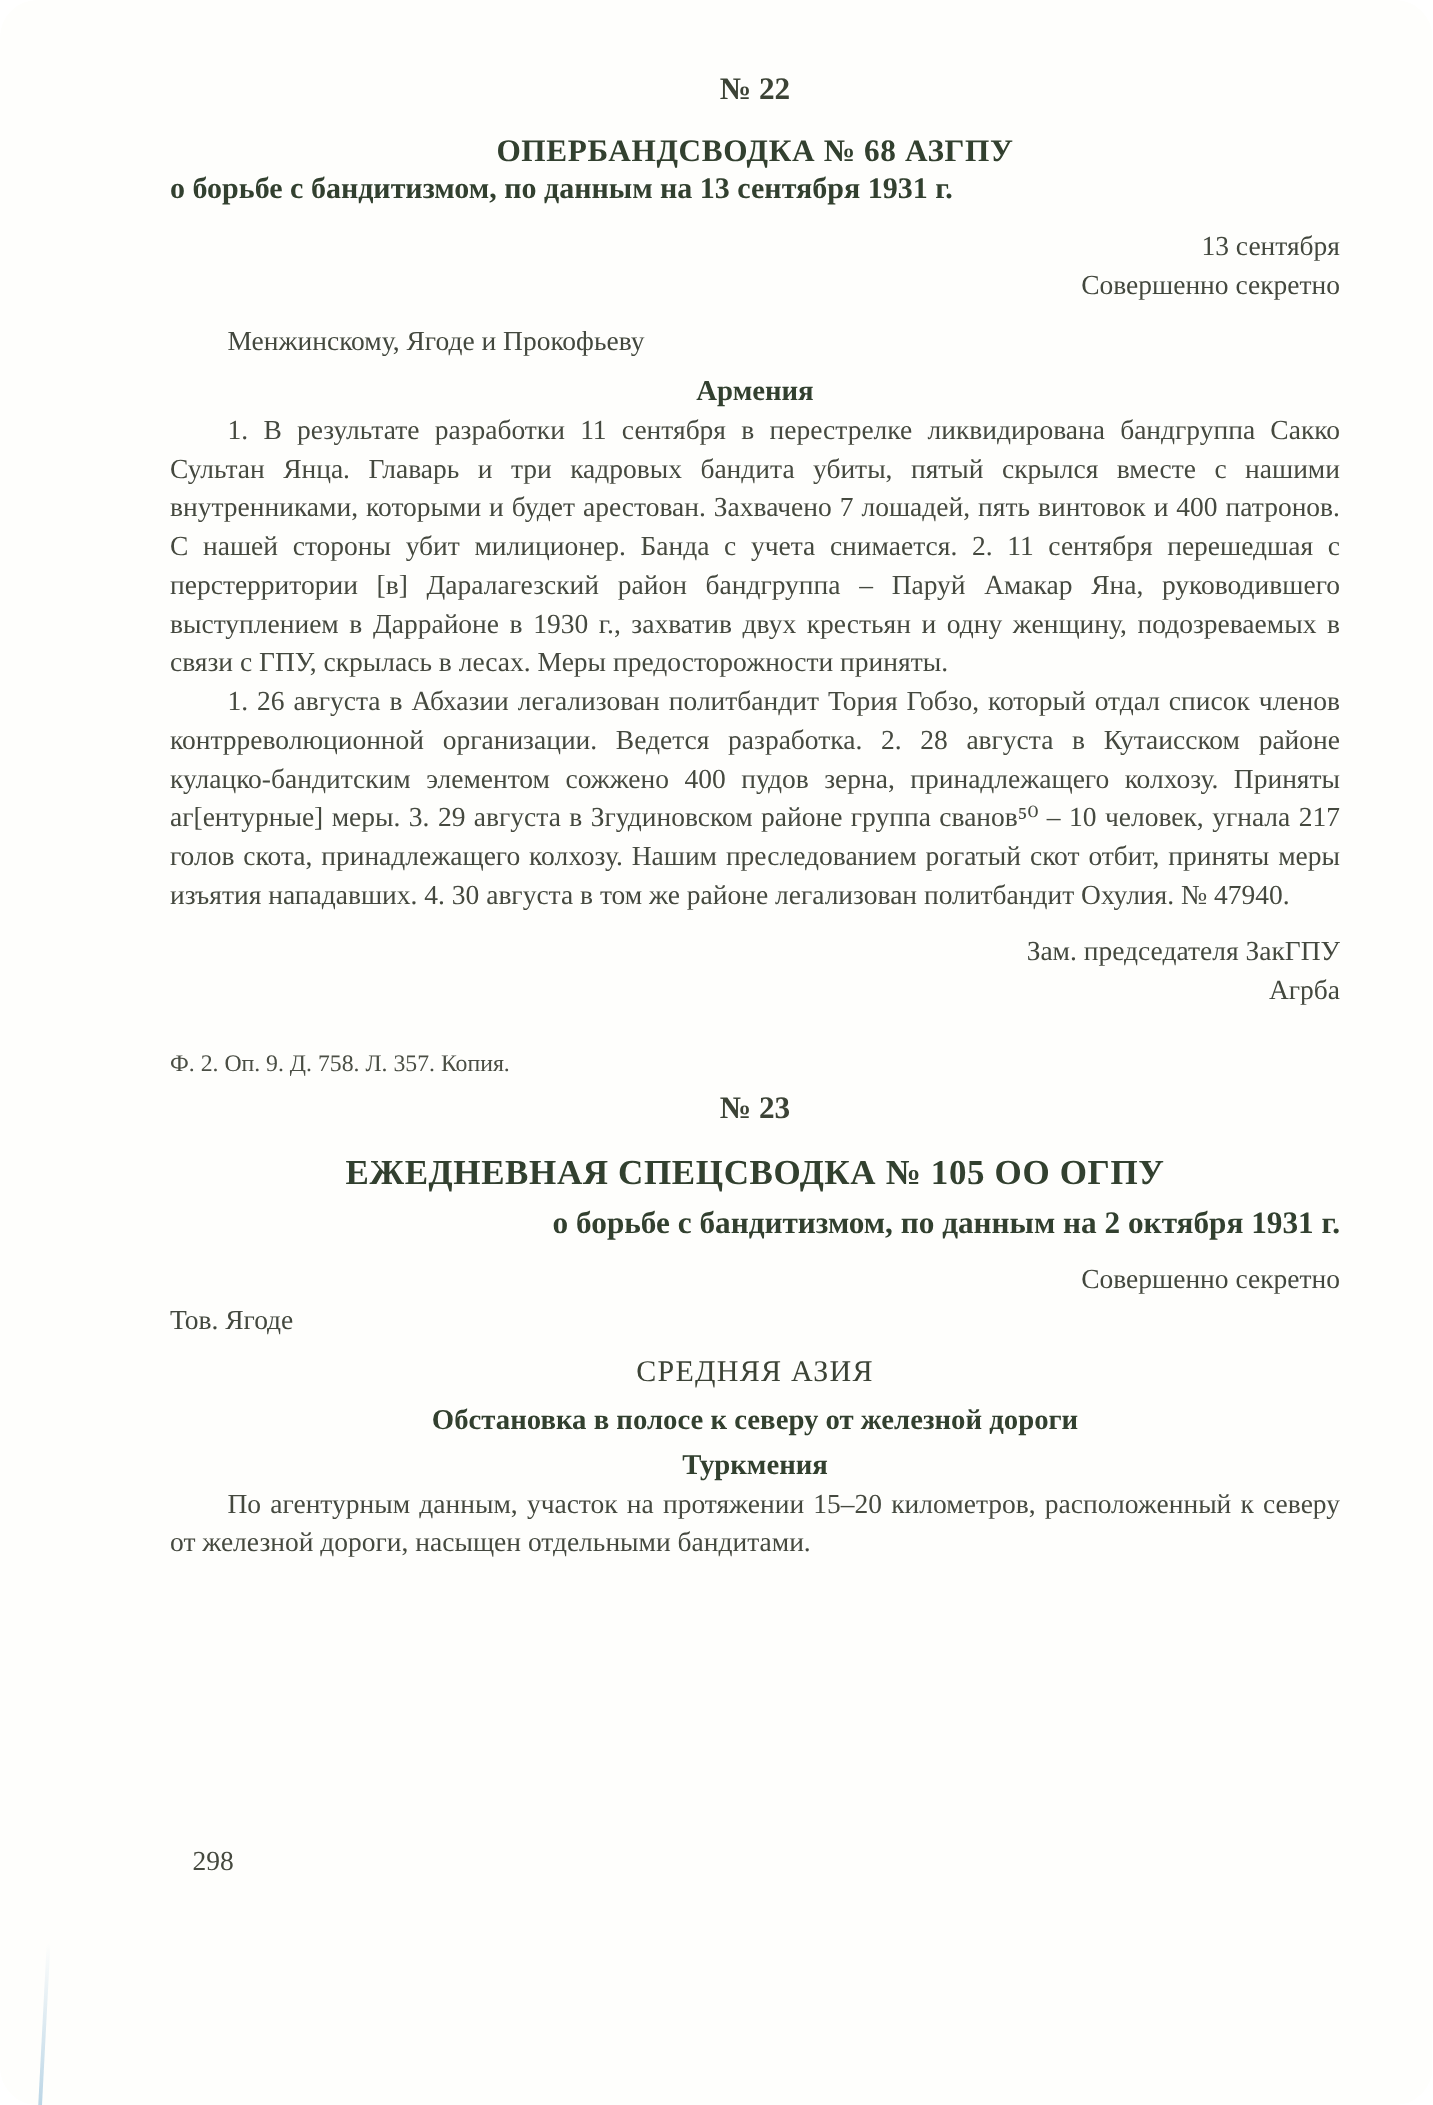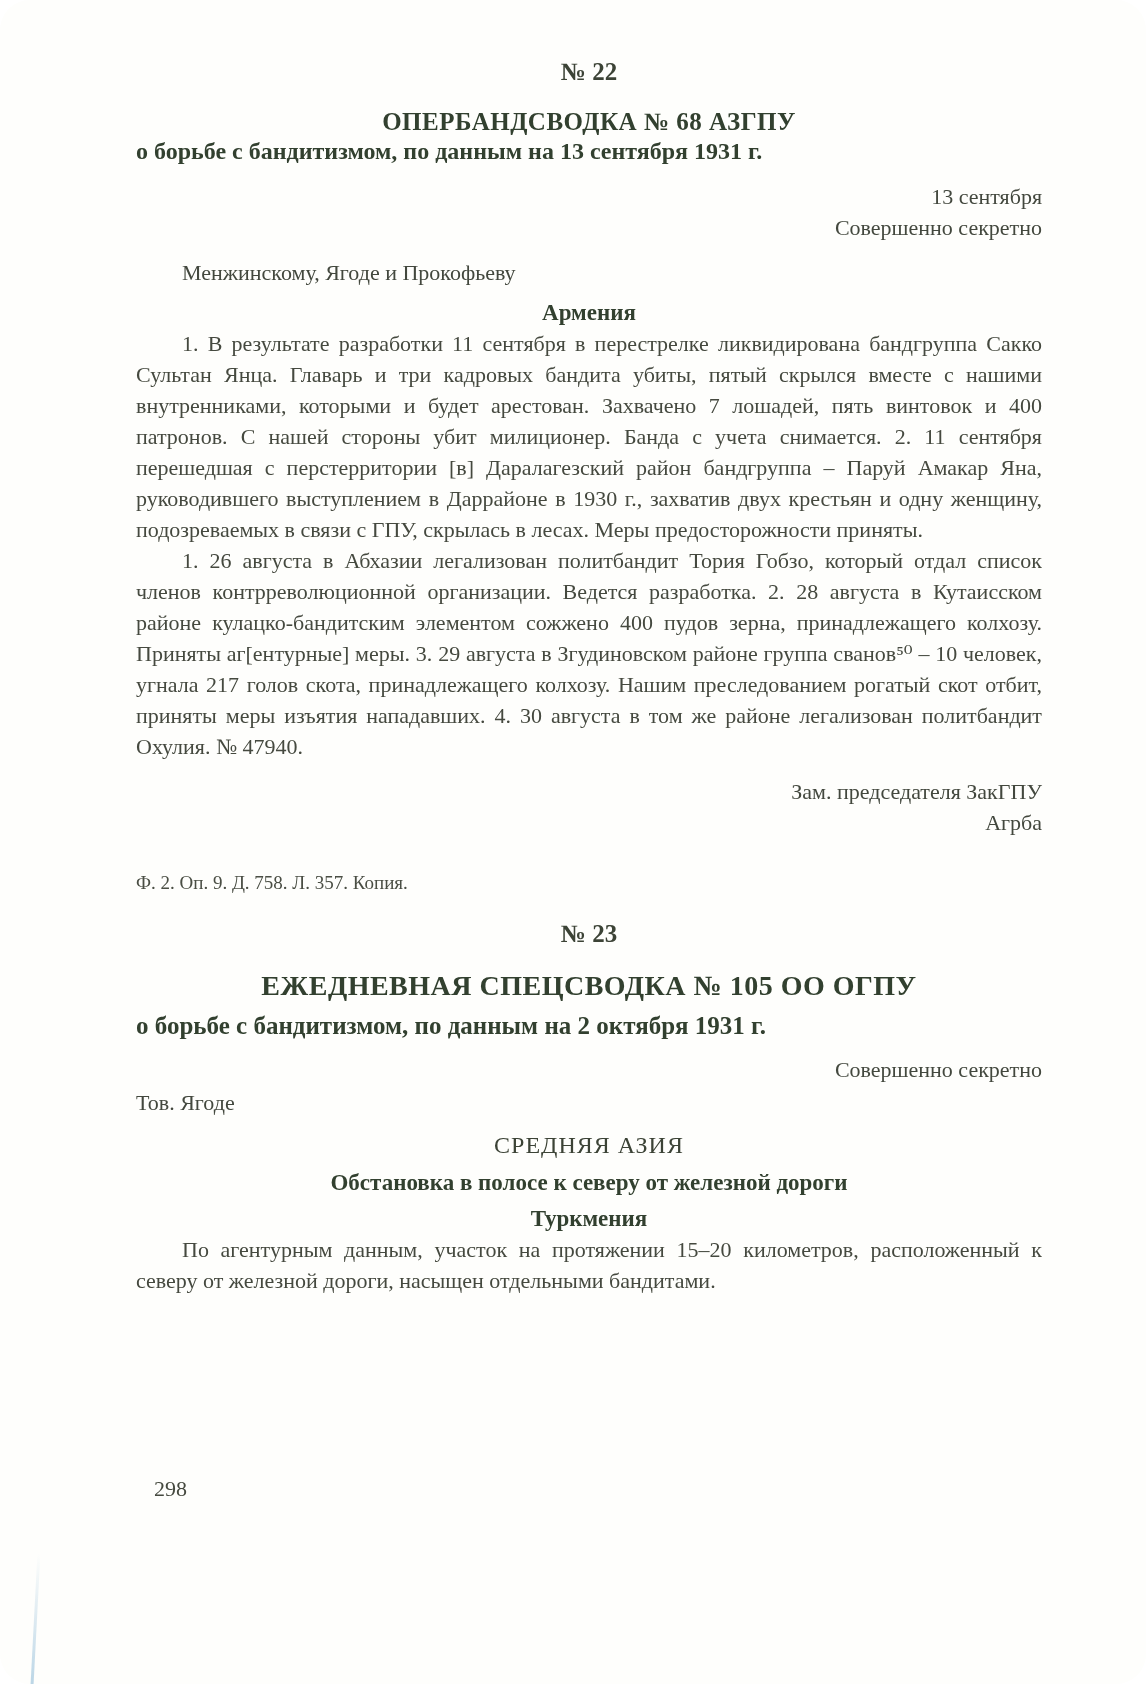--- a/index.html
+++ b/index.html
@@ -7,21 +7,21 @@
   body {
     width: 1146px;
     font-family: "Liberation Serif", "DejaVu Serif", serif;
   }
   .page {
     position: relative;
     width: 1146px;
     height: 1684px;
     background: #fefefc;
     color: #43483e;
-    padding: 58px 104px 0 136px;
+    padding: 58px 74px 0 136px;
     overflow: hidden;
     border-radius: 30px;
   }
   .doc-number {
     text-align: center;
     font-weight: bold;
     font-size: 25px;
     color: #3c4336;
     margin-bottom: 22px;
   }
@@ -41,21 +41,21 @@
   }
   .doc-title-lg {
     text-align: center;
     font-weight: bold;
     font-size: 28px;
     color: #32402f;
     margin-bottom: 10px;
     letter-spacing: 0.5px;
   }
   .doc-subtitle-lg {
-    text-align: left;
+    text-align: right;
     font-weight: bold;
     font-size: 25px;
     color: #32402f;
     margin-bottom: 14px;
   }
   .right-block {
     text-align: right;
     font-size: 22px;
     line-height: 31px;
     margin-bottom: 14px;
@@ -92,21 +92,21 @@
   .signature {
     text-align: right;
     font-size: 22px;
     line-height: 31px;
     margin-top: 14px;
   }
   .archive-ref {
     font-size: 19px;
     color: #4a4e44;
     margin-top: 34px;
-    margin-bottom: 26px;
+    margin-bottom: 10px;
   }
   .doc23-block { margin-top: 8px; }
   .doc23-secret { text-align: right; font-size: 22px; line-height: 31px; margin-bottom: 2px; }
   .doc23-addressee { font-size: 22px; line-height: 31px; margin-bottom: 12px; }
   .page-number {
     position: absolute;
     left: 154px;
     bottom: 182px;
     font-size: 22px;
     color: #45493f;

